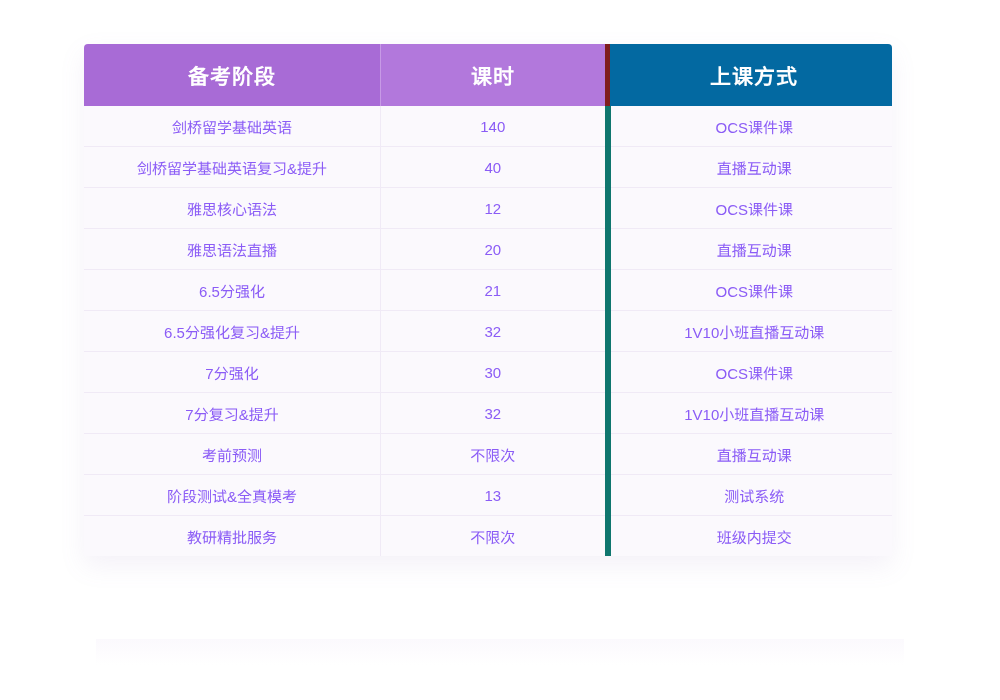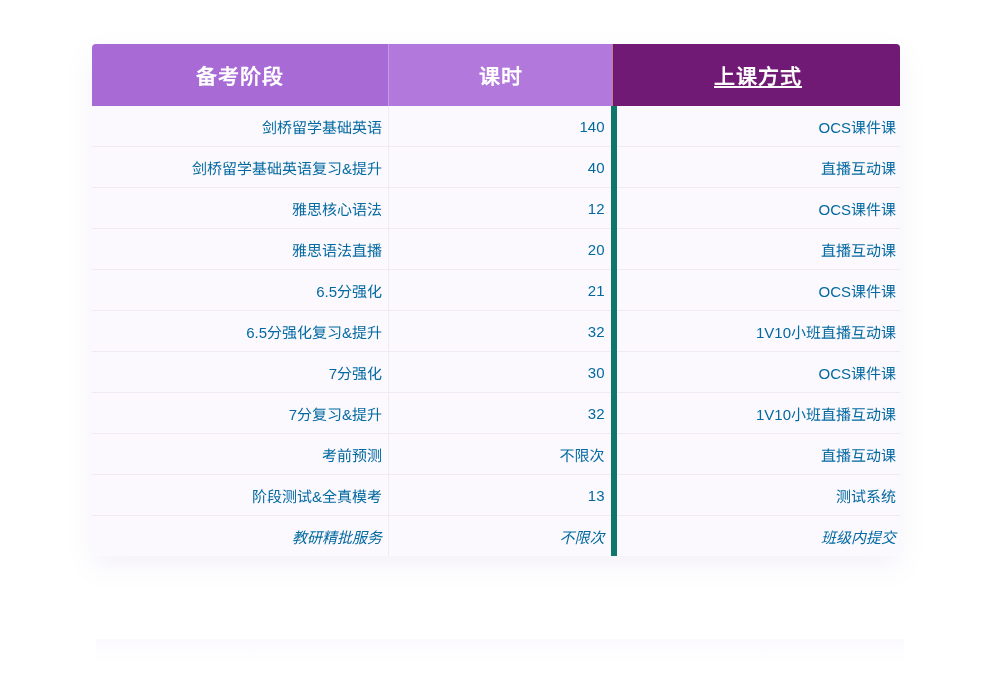--- a/index.html
+++ b/index.html
@@ -16,21 +16,21 @@
 
   .page {
     position: relative;
     width: 1000px;
     height: 700px;
     background: #ffffff;
   }
 
   .table-wrap {
     position: absolute;
-    left: 92px;
+    left: 84px;
     top: 44px;
     width: 808px;
     border-radius: 4px 4px 0 0;
     overflow: hidden;
     box-shadow: 0 10px 26px rgba(150, 120, 190, 0.10);
   }
 
   table.schedule {
     border-collapse: collapse;
     width: 808px;
@@ -54,39 +54,37 @@
     background: #a86bd6;
   }
   thead th.col-hours {
     width: 224px;
     background: #b278dc;
     border-left: 1px solid #c79ae6;
     margin-top: 10px;
   }
   thead th.col-mode {
     width: 288px;
-    background: #701a75;
-    border-left: 1px solid #7f1d1d;
-    text-decoration: underline;
+    background: #0369a1;
+    border-left: 5px solid #7f1d1d;
   }
 
   table.schedule tbody td {
     height: 40px;
     font-size: 15px;
-    color: #0369a1;
-    text-align: right;
+    color: #8b5cf6;
+    text-align: center;
     vertical-align: middle;
     padding: 0 6px;
     background: #fbf9fd;
     border-bottom: 1px solid #f0eaf6;
   }
 
   table.schedule tbody tr:last-child td {
     border-bottom: none;
-    font-style: italic;
   }
 
   table.schedule tbody td.c-stage {
     border-right: 1px solid #f0eaf6;
   }
   table.schedule tbody td.c-hours {
     border-right: 6px solid #0f766e;
     margin-top: 22px;
   }
 

